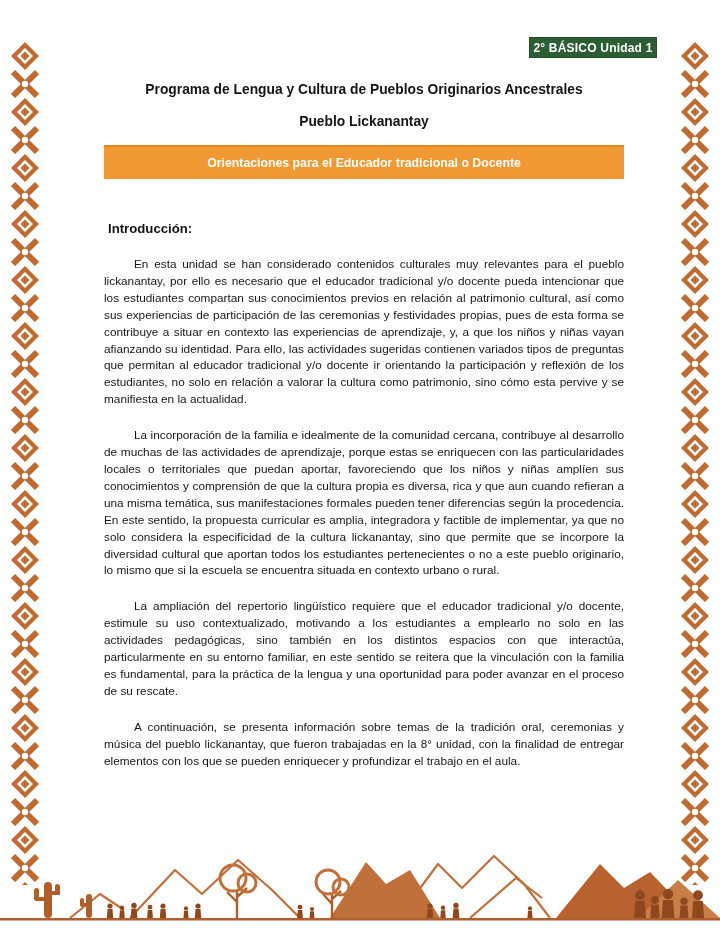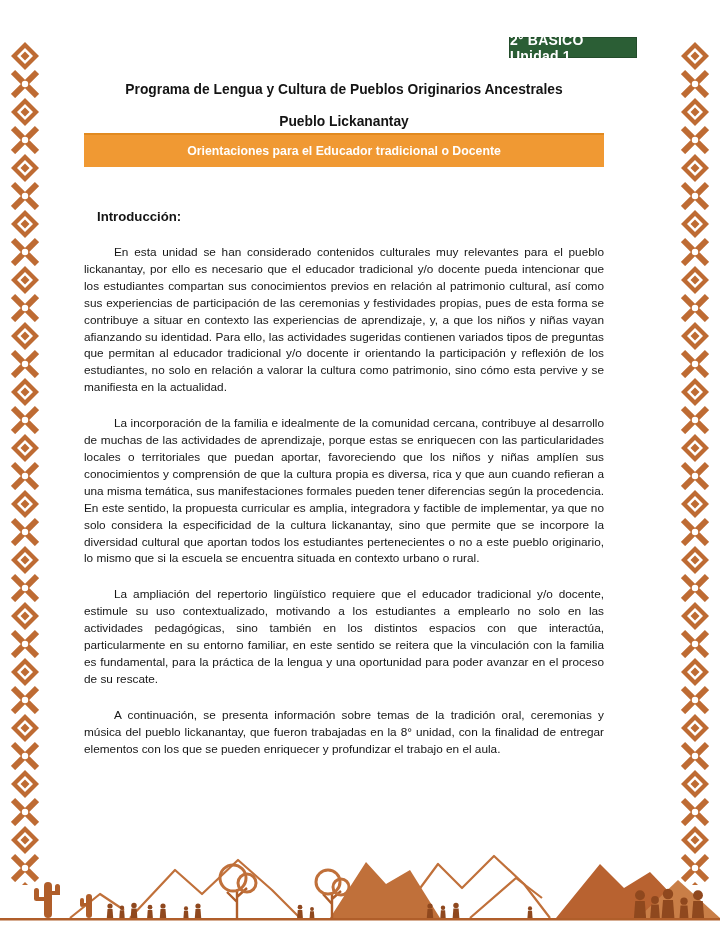--- a/index.html
+++ b/index.html
@@ -16,57 +16,57 @@
   }
   .border-strip {
     position: absolute;
     top: 42px;
     width: 28px; height: 843px;
   }
   .border-left  { left: 11px; }
   .border-right { left: 681px; }
   .unit-badge {
     position: absolute;
-    left: 509px; top: 37px;
+    left: 529px; top: 37px;
     width: 128px; height: 21px;
     background: #2B5E35;
     border: 1px solid #234c2b;
     box-sizing: border-box;
     display: flex; align-items: center; justify-content: center;
     color: #ffffff;
-    font-size: 14px; font-weight: bold;
+    font-size: 12px; font-weight: bold;
     letter-spacing: 0.2px;
   }
   .content {
     position: absolute;
-    left: 84px; top: 82px;
+    left: 104px; top: 82px;
     width: 520px;
     color: #111111;
   }
   .doc-title, .doc-subtitle {
     font-size: 13.8px;
     font-weight: bold;
     text-align: center;
     margin: 0 0 17px 0;
     color: #141414;
   }
   .doc-subtitle { margin-bottom: 0; }
   .banner {
-    margin-top: 4px;
+    margin-top: 16px;
     height: 34px;
     background: #F09933;
     border-top: 2px solid #e18a20;
     box-sizing: border-box;
     display: flex; align-items: center; justify-content: center;
     color: #ffffff;
     font-size: 12.3px;
     font-weight: bold;
   }
   .section-heading {
-    margin: 42px 0 20px 13px;
+    margin: 42px 0 20px 4px;
     font-size: 13.2px;
     font-weight: bold;
     color: #141414;
   }
   .body-text p {
     margin: 12px 0 19px 0;
     font-size: 11.8px;
     line-height: 16.9px;
     text-align: justify;
     text-indent: 30px;

